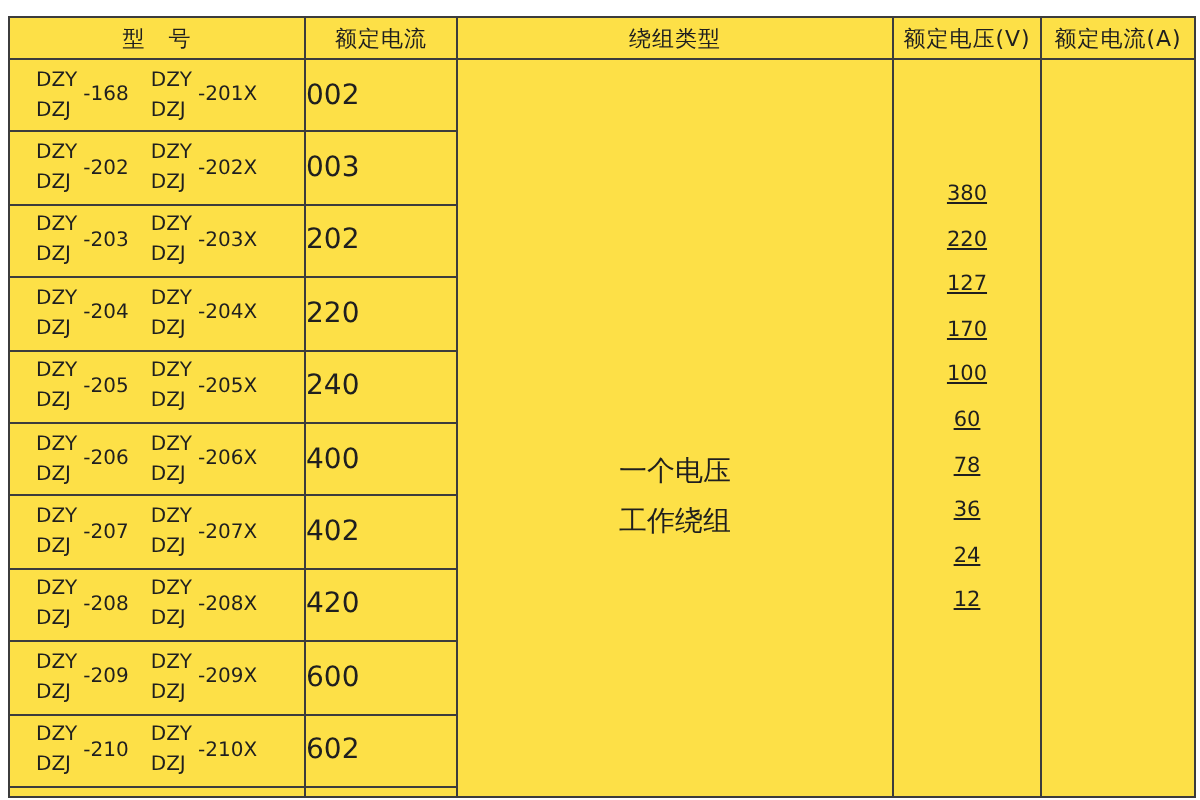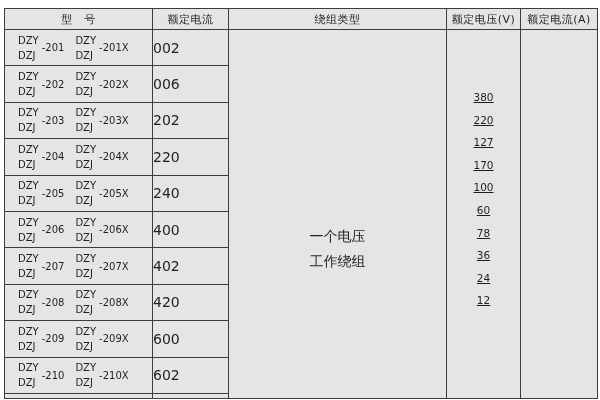--- a/index.html
+++ b/index.html
@@ -20,21 +20,21 @@
     position: absolute;
     left: 4px; top: 8px;
     width: 593px;
     border-collapse: collapse;
     table-layout: fixed;
   }
   table.spec td, table.spec th {
     border: 1px solid #3c3c3c;
     padding: 0;
     font-weight: normal;
-    background: #e5e5e5;
+    background: #fde047;
   }
   tr.header-row { height: 21px; }
   tr.header-row th {
     font-size: 11px;
     text-align: center;
     vertical-align: middle;
     color: #1f1f1f;
     letter-spacing: 0.5px;
   }
   tr.data-row { height: 36.4px; }
@@ -104,21 +104,21 @@
         <th>额定电流(A)</th>
       </tr>
 
   <tr class="data-row">
     <td class="model-cell">
       <div class="model-inner">
         <span class="stack">
           <span>DZY</span>
           <span>DZJ</span>
         </span>
-        <span class="suffix">-201</span>
+        <span class="suffix">-168</span>
         <span class="stack g2">
           <span>DZY</span>
           <span>DZJ</span>
         </span>
         <span class="suffix">-201X</span>
       </div>
     </td>
     <td class="contact-cell">002</td>
 
   <td class="winding-cell" rowspan="11">
@@ -152,21 +152,21 @@
           <span>DZJ</span>
         </span>
         <span class="suffix">-202</span>
         <span class="stack g2">
           <span>DZY</span>
           <span>DZJ</span>
         </span>
         <span class="suffix">-202X</span>
       </div>
     </td>
-    <td class="contact-cell">006</td>
+    <td class="contact-cell">003</td>
   </tr>
 
   <tr class="data-row">
     <td class="model-cell">
       <div class="model-inner">
         <span class="stack">
           <span>DZY</span>
           <span>DZJ</span>
         </span>
         <span class="suffix">-203</span>

